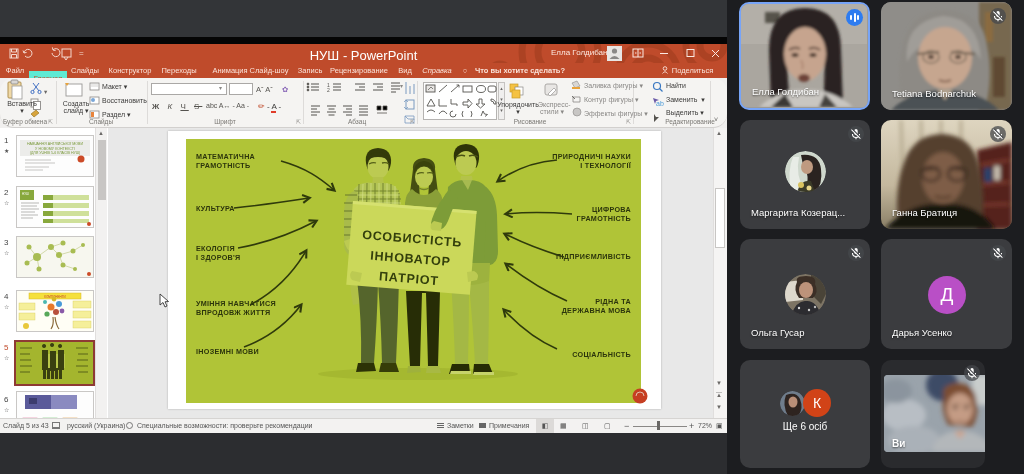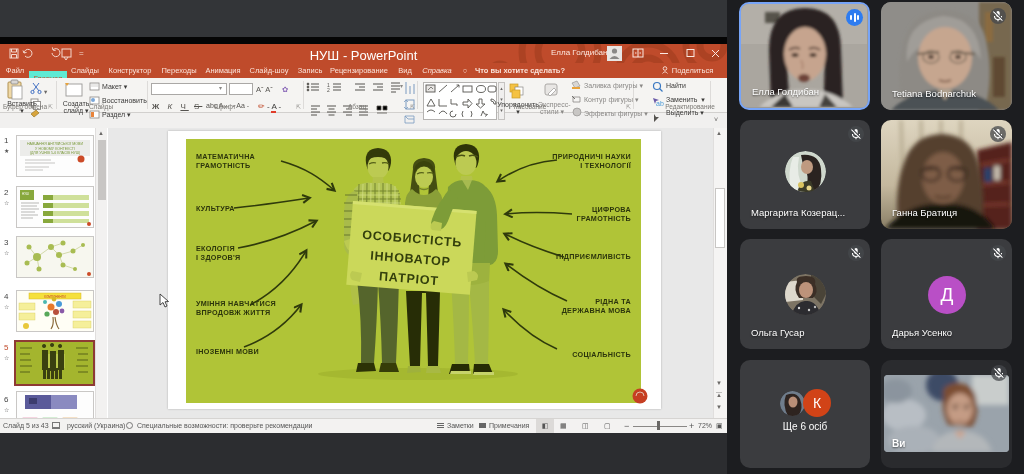--- a/index.html
+++ b/index.html
@@ -11,21 +11,21 @@
   #topbar { left:0; top:0; width:727px; height:37px; background:#333538; }
   #blackstrip { left:0; top:37px; width:727px; height:7px; background:#050505; }
   #bottomstrip { left:0; top:433px; width:727px; height:41px; background:#2c2d30; }
 
   
   #ppt { left:0; top:44px; width:727px; height:389px; background:#f1f0ef; overflow:hidden; }
   #titlebar { left:0; top:0; width:727px; height:19px; background:#bf4b2b; color:#fff; }
   #tabrow { left:0; top:19px; width:727px; height:15px; background:#bf4b2b; }
   .tab { position:absolute; top:0; height:15px; color:#fbe3da; font-size:7.5px; line-height:15px; text-align:center; }
   .tab.active { background:#5eead4; color:#c04a2a; top:8px; height:15px; }
-  #ribbon { left:0; top:34px; width:727px; height:35px; background:#f5f4f2; border-bottom:1px solid #d2d0ce; }
+  #ribbon { left:0; top:34px; width:727px; height:50px; background:#f5f4f2; border-bottom:1px solid #d2d0ce;border-radius:14px; }
   .grplabel { position:absolute; bottom:2px; font-size:6.5px; color:#7a7874; text-align:center; }
   .gsep { position:absolute; top:3px; bottom:3px; width:1px; background:#dddbd9; }
   #statusbar { left:0; top:374px; width:727px; height:15px; background:#f3f2f1; border-top:1px solid #d6d4d2; font-size:7px; color:#555; }
 
   
   #thumbs { left:0; top:84px; width:108px; height:290px; background:#ffffff; }
   .thumb { position:absolute; left:16px; width:78px; height:42px; background:#fff; border:1px solid #c9c7c5; }
   .tnum { position:absolute; left:4px; font-size:8px; color:#444; }
   .tstar { position:absolute; left:4px; font-size:6px; color:#555; }
   #thumbscroll { position:absolute; left:95px; top:0; width:12px; height:290px; background:#f2f1f0; border-left:1px solid #e0dedd; }
@@ -92,21 +92,21 @@
         <path d="M85,6 l7,7 M92,6 l-7,7"></path>
       </g>
     </svg>
   </div>
   <div class="abs" id="tabrow">
     <div class="tab" style="left:2px; width:26px;">Файл</div>
     <div class="tab active" style="left:29px; width:38px;">Главная</div>
     <div class="tab" style="left:67px; width:36px;">Слайды</div>
     <div class="tab" style="left:103px; width:54px;">Конструктор</div>
     <div class="tab" style="left:157px; width:44px;">Переходы</div>
-    <div class="tab" style="left:201px; width:44px;">Анимация</div>
+    <div class="tab" style="left:208px; width:44px;">Анимация</div>
     <div class="tab" style="left:245px; width:48px;">Слайд-шоу</div>
     <div class="tab" style="left:293px; width:34px;">Запись</div>
     <div class="tab" style="left:327px; width:64px;">Рецензирование</div>
     <div class="tab" style="left:391px; width:28px;">Вид</div>
     <div class="tab" style="left:419px; width:36px;font-style:italic;">Справка</div>
     <div class="tab" style="left:458px; width:14px;">○</div>
     <div class="tab" style="left:470px; width:100px;font-weight:bold;">Что вы хотите сделать?</div>
     <div class="tab" style="left:655px; width:65px;"><svg width="8" height="8" viewBox="0 0 8 8" style="vertical-align:-1px;">
           <circle cx="3" cy="2.5" r="1.8" fill="none" stroke="#fbe3da" stroke-width="0.9"></circle>
           <path d="M0.5,7.5 q2.5,-3.5 5,0" fill="none" stroke="#fbe3da" stroke-width="0.9"></path>
@@ -735,21 +735,21 @@
     <svg class="avatar" style="left:40px; top:31px;" width="25" height="25" viewBox="0 0 25 25">
       <circle cx="12.5" cy="12.5" r="12.5" fill="#6f7d8c"></circle>
       <path d="M6,4 Q16,0 20,8 Q24,18 18,25 L8,25 Q2,14 6,4 Z" fill="#2e2420"></path>
       <ellipse cx="13" cy="11" rx="4.5" ry="5.5" fill="#b98f78"></ellipse>
     </svg>
     <div class="avatar" style="left:63px; top:29px; width:28px; height:28px; background:#d14317;"></div>
     <div style="position:absolute; left:63px; top:29px; width:28px; height:28px; text-align:center; line-height:28px; color:#fff; font-size:14px;">К</div>
     <div style="position:absolute; left:0; top:61px; width:130px; text-align:center; color:#fff; font-size:10px;">Ще 6 осіб</div>
   </div>
 
-  <div class="tile" style="left:154px; top:360px; width:131px; height:108px; background:#2a2b2e;">
+  <div class="tile" style="left:154px; top:360px; width:104px; height:108px; background:#2a2b2e;">
     <div style="position:absolute; left:3px; top:15px; width:125px; height:77px; border-radius:4px; overflow:hidden; background:#98a1a9;">
       <svg width="125" height="77" viewBox="0 0 125 77" style="position:absolute;left:0;top:0;">
         <defs>
             <filter id="b4" x="-20%" y="-20%" width="140%" height="140%">
               <feGaussianBlur stdDeviation="2.5"></feGaussianBlur>
             </filter>
           </defs>
         <rect x="0" y="0" width="125" height="77" fill="#9aa3ab"></rect>
         <g filter="url(#b4)">
           <rect x="88" y="0" width="37" height="30" fill="#c9cdcc"></rect>

